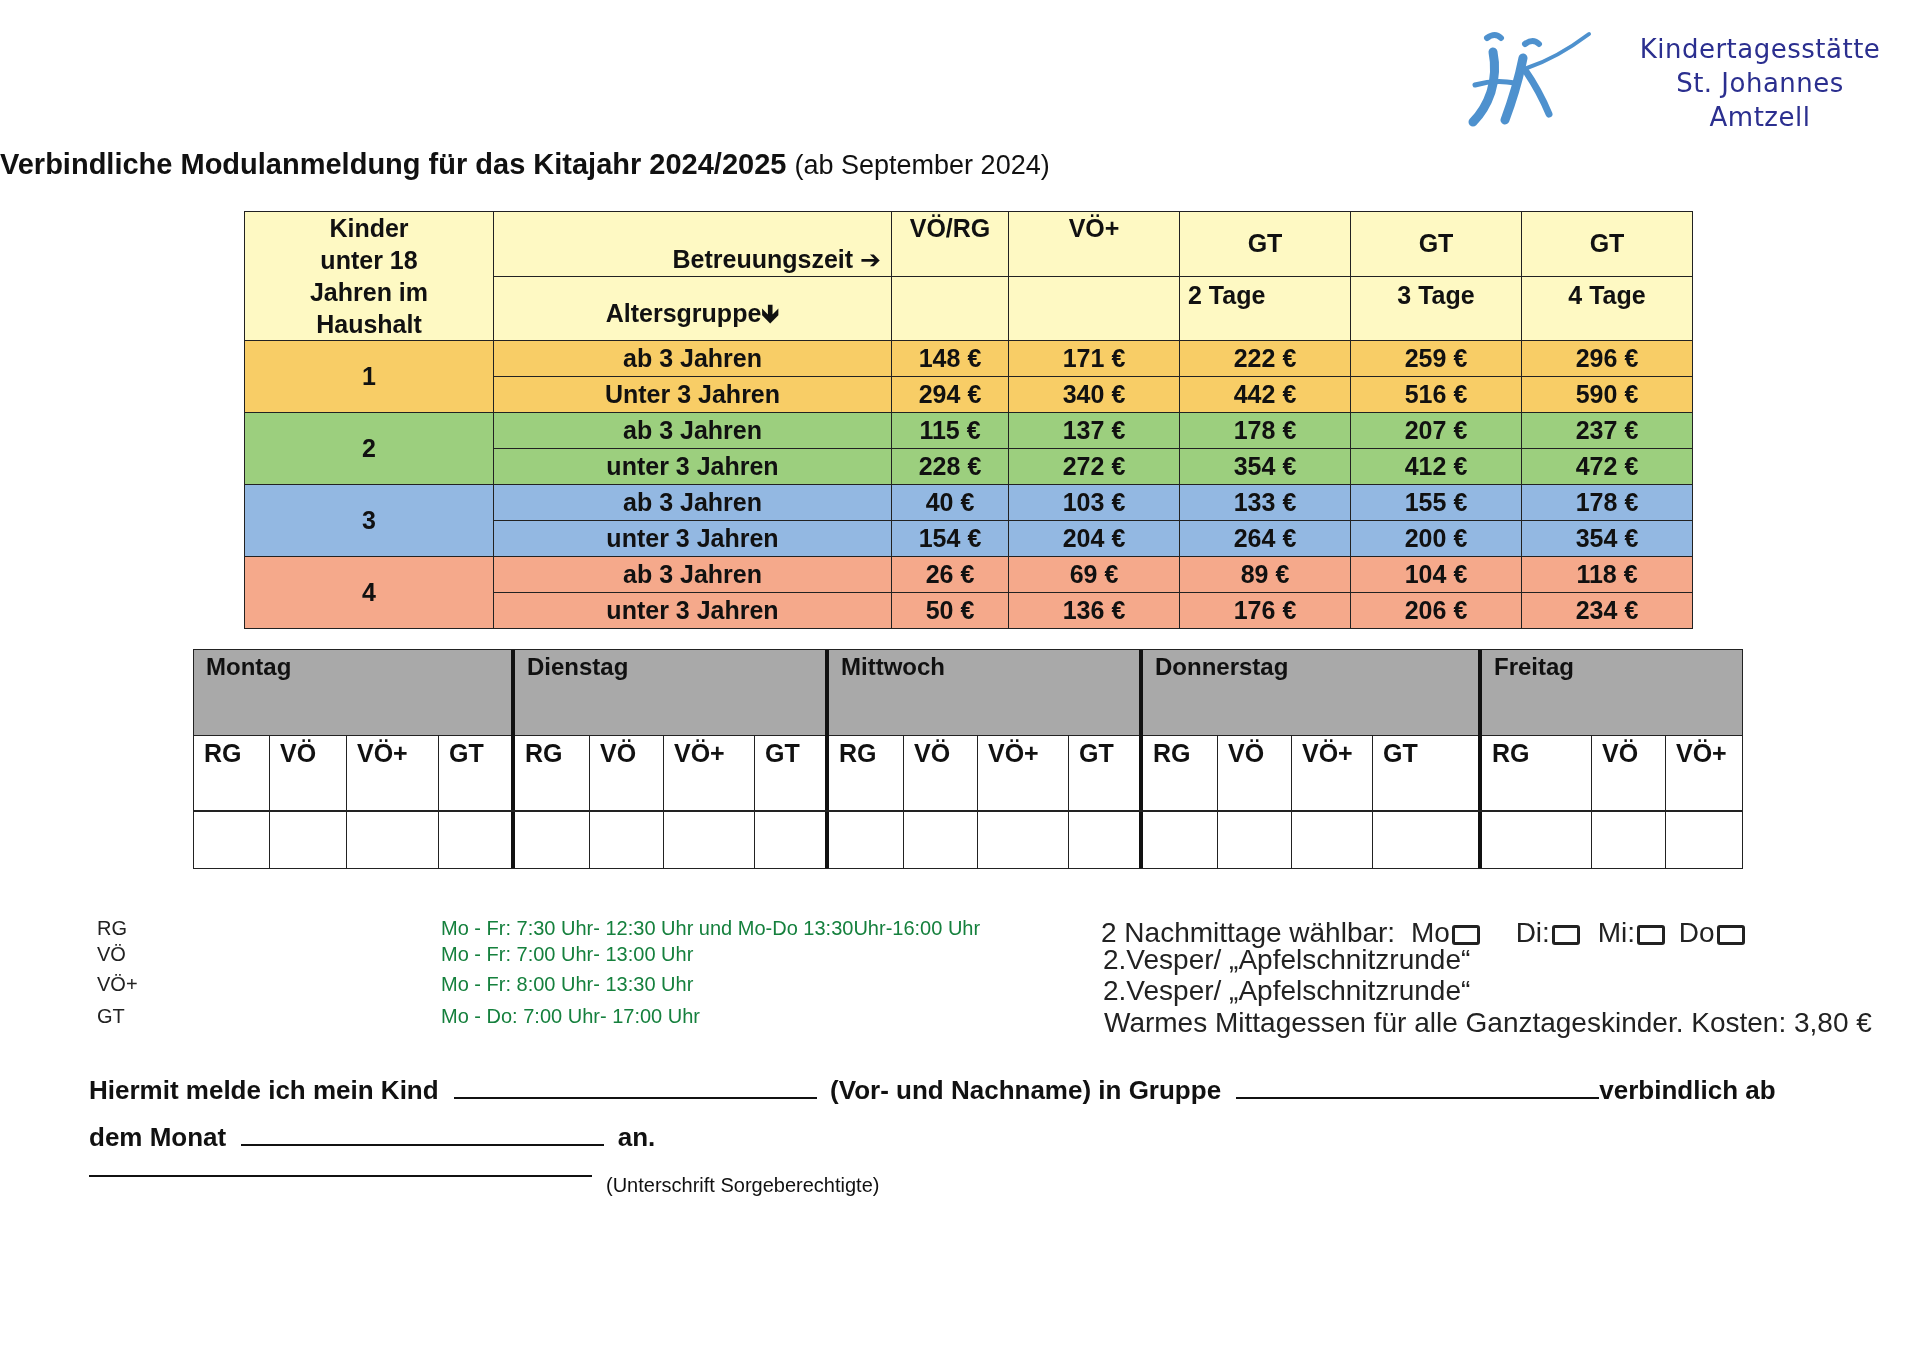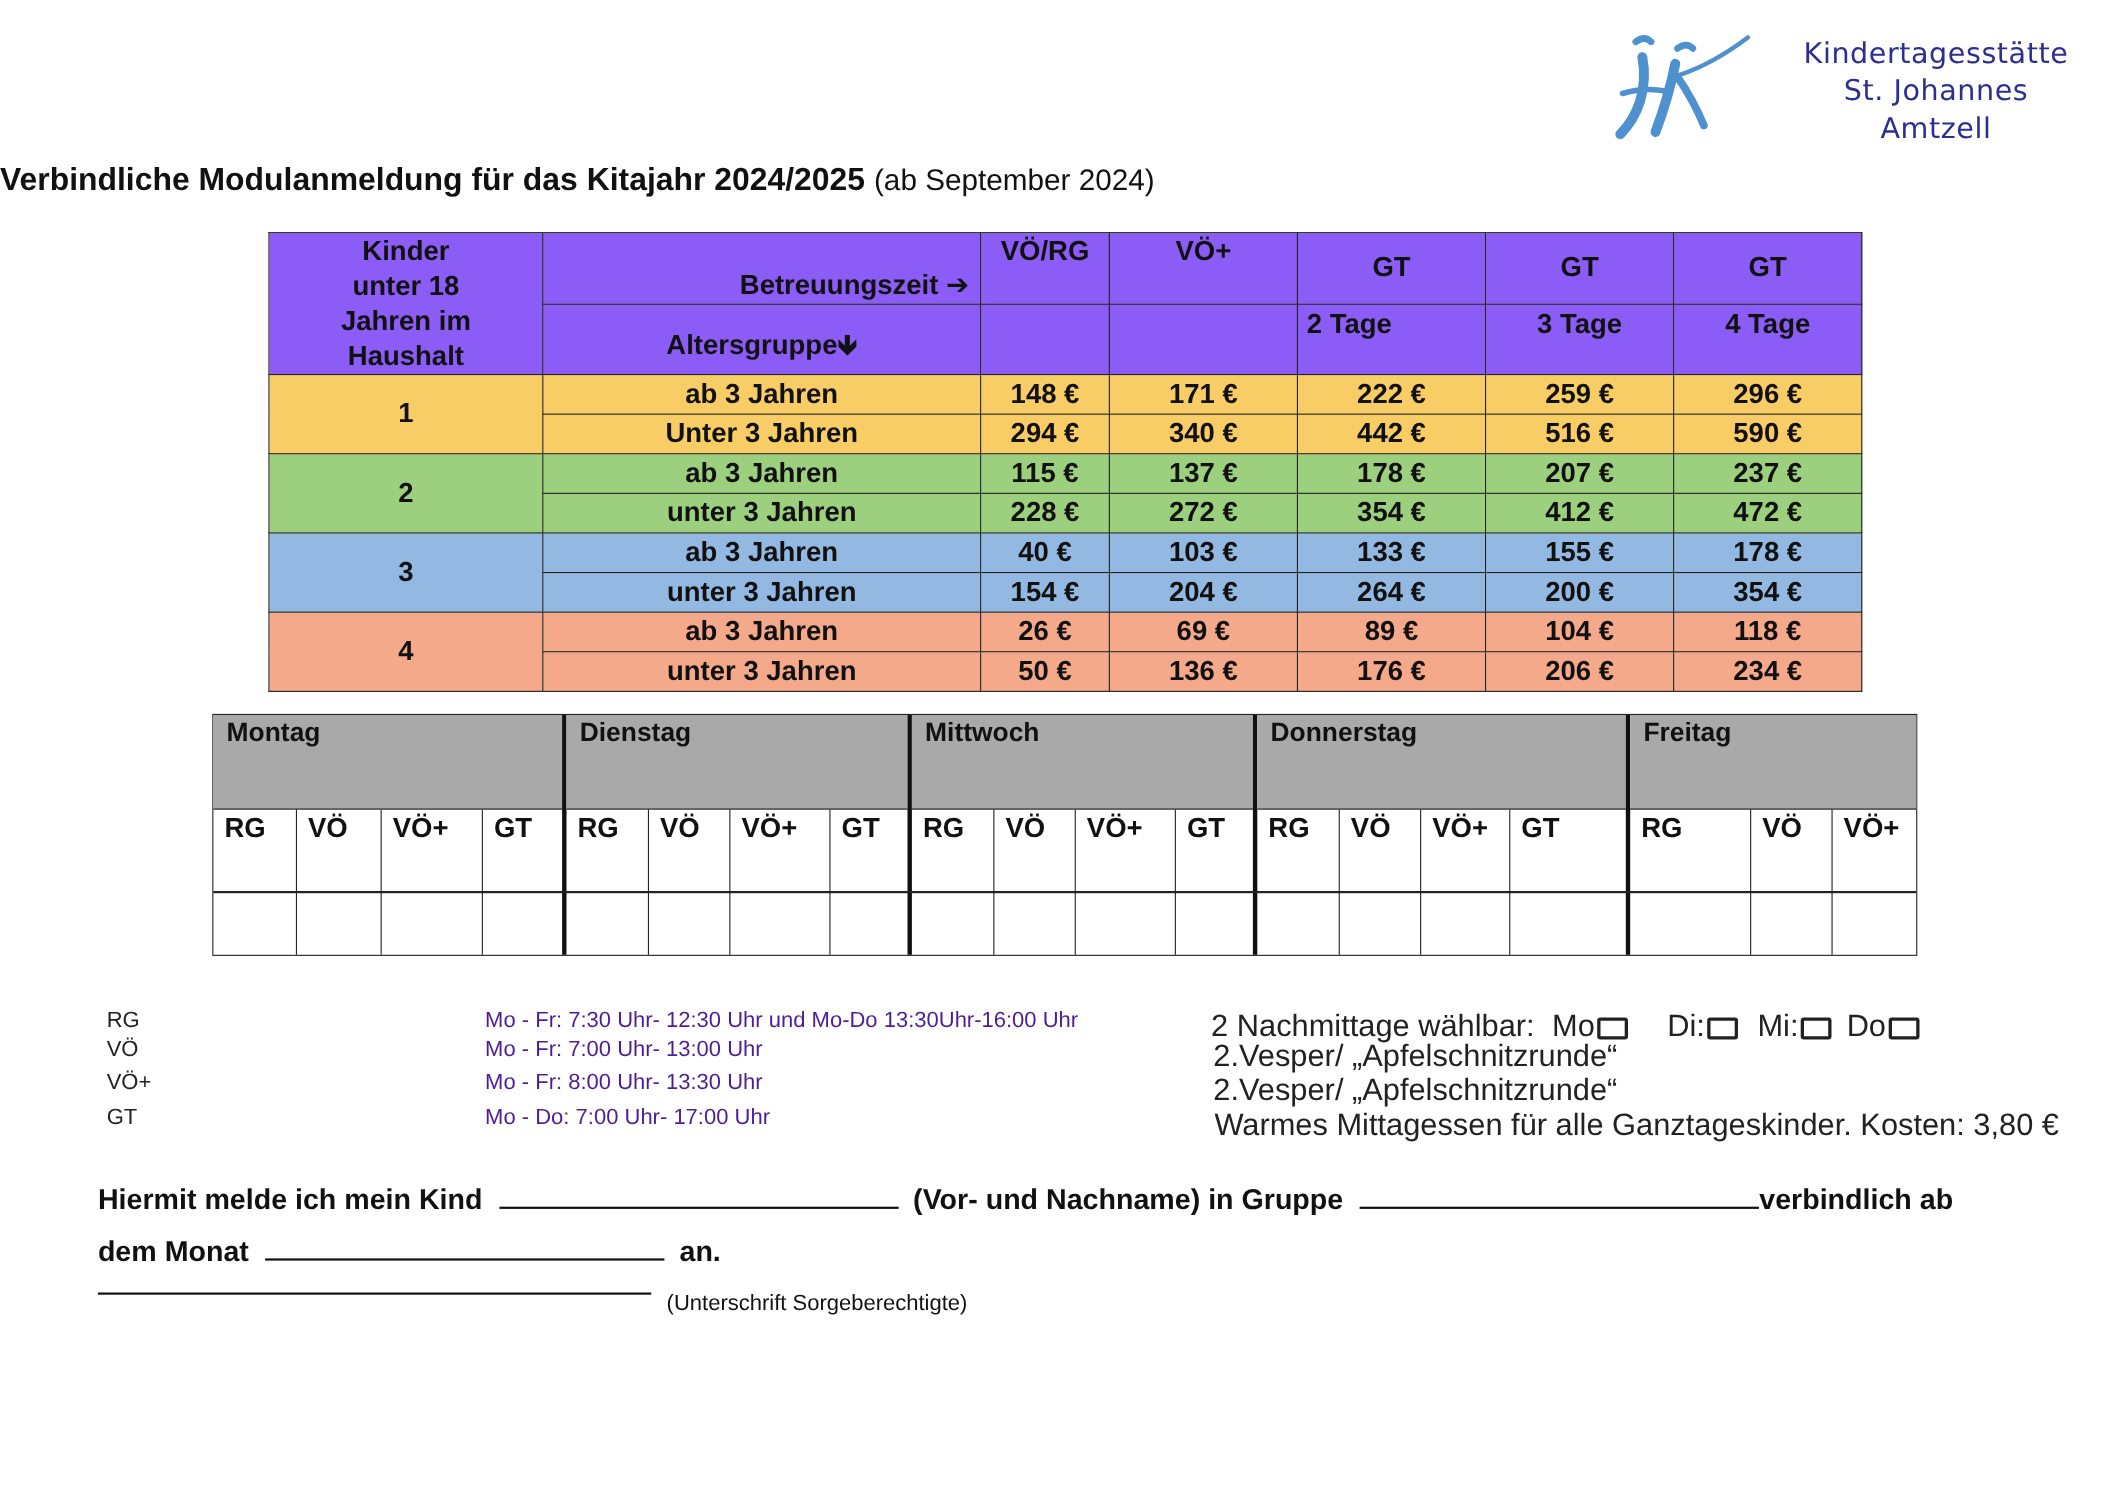--- a/index.html
+++ b/index.html
@@ -23,21 +23,21 @@
   #title { left: 0; top: 148px; width: 1920px; text-align: left; font-size: 29px; }
   #title .bold { font-weight: bold; }
   #title .sub { font-weight: normal; font-size: 27px; }
 
   
   #price-table {
     left: 244px; top: 211px; border-collapse: collapse; table-layout: fixed;
     font-weight: bold; font-size: 25px;
   }
   #price-table td { border: 1.5px solid #222; padding: 0; text-align: center; vertical-align: middle; }
-  #price-table .hdr { background: #8b5cf6; }
+  #price-table .hdr { background: #fef9c3; }
   #price-table .hdr-top { height: 64px; }
   #price-table .hdr-bot { height: 64px; }
   #price-table .row td { height: 35px; line-height: 35px; }
   .c-yellow { background: #f8cd66; }
   .c-green  { background: #9ccf7e; }
   .c-blue   { background: #93b8e2; }
   .c-salmon { background: #f5a98b; }
   .kinder { font-size: 25px; line-height: 32px; }
   .betreu { text-align: right !important; padding-right: 10px !important; vertical-align: bottom !important; padding-bottom: 2px !important; }
   .alters { vertical-align: bottom !important; padding-bottom: 2px !important; }
@@ -55,21 +55,21 @@
   }
   .day-sep { position: absolute; top: 0; bottom: 0; width: 4px; background: #111; }
   .cell {
     position: absolute; box-sizing: border-box; border-right: 1.5px solid #222;
     font-weight: bold; font-size: 25px; padding-left: 10px; line-height: 34px;
   }
   .row-line { position: absolute; left: 0; right: 0; height: 1.5px; background: #222; }
 
   
   .legend-code { font-size: 20px; color: #222; }
-  .legend-time { font-size: 20px; color: #4c1d95; white-space: nowrap; }
+  .legend-time { font-size: 20px; color: #15803d; white-space: nowrap; }
   .legend-note { font-size: 28px; color: #222; white-space: nowrap; }
   .checkbox { display: inline-block; width: 28px; height: 20px; border: 3px solid #222; border-radius: 3px; vertical-align: -3px; margin: 0 6px 0 2px; box-sizing: border-box; }
 
   
   .form-line { font-weight: bold; font-size: 26px; white-space: nowrap; }
   .blank { display: inline-block; border-bottom: 2px solid #111; vertical-align: baseline; height: 22px; }
   .sig-note { font-size: 20px; }
 </style>
 </head>
 <body>

